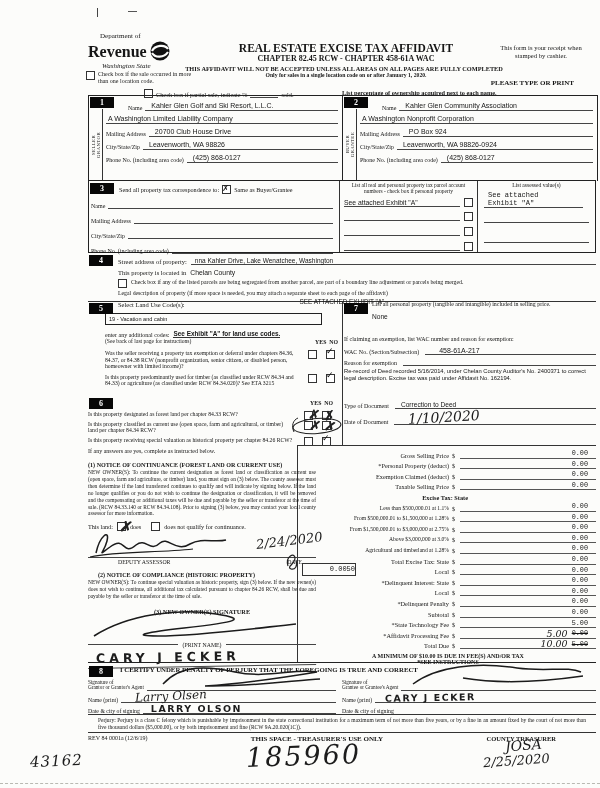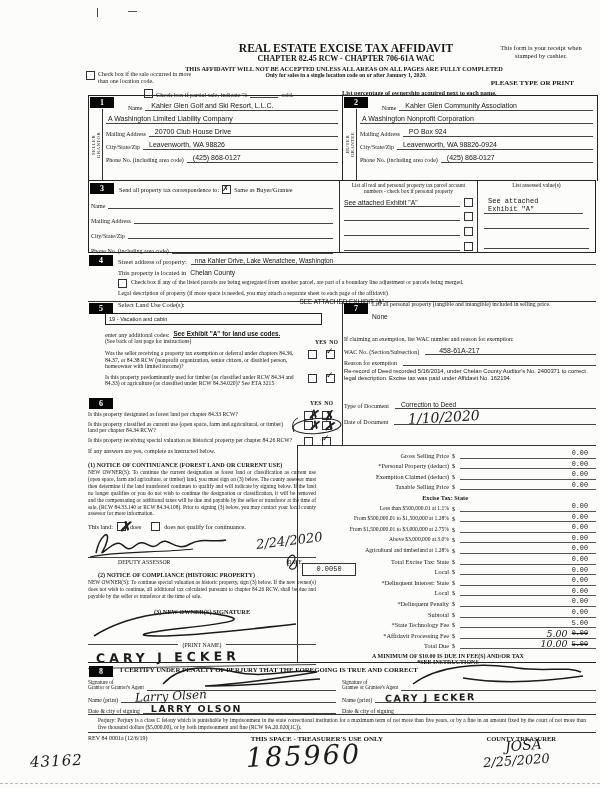--- a/index.html
+++ b/index.html
@@ -23,40 +23,51 @@
 .pr .lab{white-space:nowrap;padding-right:3px}
 .pr .val{flex:1;border-bottom:1px solid #444;font-family:"Liberation Sans",sans-serif;font-size:7px;line-height:8.5px;padding-left:6px;white-space:nowrap}
 .q{position:relative;font-size:5.7px;line-height:6.6px}
 .ans{position:absolute;right:5px;top:0;display:flex;gap:9px}
 .fr{height:10.6px;display:flex;align-items:flex-end;font-size:6.3px;line-height:7px;position:relative}
 .fr .flab{flex:1;text-align:right;padding-right:3px;white-space:nowrap}
 .fr .cur{width:8px}
 .fr .vc{width:128px;border-bottom:1px solid #555;display:flex;justify-content:flex-end;align-items:flex-end;gap:4px;padding-right:8px}
 .fr .v{font-family:Liberation Mono, monospace;font-size:6.8px;line-height:7.5px}
 .strike{text-decoration:line-through}
-.ratebox{position:absolute;left:2px;top:-2px;width:52px;height:11px;border:1px solid #333;font-family:"Liberation Mono",monospace;font-size:7px;text-align:center;line-height:11px}
+.ratebox{position:absolute;left:2px;top:-2px;width:52px;height:11px;border:1px solid #333;font-family:"Liberation Mono",monospace;font-size:7px;text-align:right;line-height:11px}
 .just{text-align:justify}
 .s8row{display:flex;align-items:flex-end;height:13px;font-size:5.8px;position:relative}
 .s8row .lab{white-space:nowrap;padding-right:3px}
 .s8row .line{flex:1;border-bottom:1px solid #444;position:relative;height:100%}
 svg.sig{position:absolute;pointer-events:none}
 </style>
 </head>
 <body>
 
 <div class="page">
 
   <div class="abs" style="left:97px;top:8px;width:1px;height:9px;background:#444"></div>
   <div class="abs" style="left:128px;top:11px;width:9px;height:1px;background:#555"></div>
   <div class="abs" style="left:0;bottom:4px;width:600px;border-top:1px dashed #b9b9b2"></div>
 
   <div class="abs" style="left:86px;top:28px;width:512px;height:67px">
+    <div class="abs" style="left:2px;top:4px;width:130px">
+      <div style="font-size:7px;padding-left:12px">Department of</div>
+      <div style="display:flex;align-items:center">
+        <span class="b" style="font-size:16px;line-height:15px">Revenue</span>
+        <svg width="22" height="22" viewBox="0 0 22 22" style="margin-left:2px">
+          <circle cx="11" cy="11" r="9.5" fill="#111"></circle>
+          <path d="M3 11 C6 5, 16 4, 19 9 M19 12 C15 18, 6 18, 3 13" stroke="#fcfcfa" stroke-width="2.2" fill="none"></path>
+        </svg>
+      </div>
+      <div style="font-size:7px;font-style:italic;padding-left:14px">Washington State</div>
+    </div>
     <div class="abs" style="left:112px;top:14px;width:296px;text-align:center">
       <div class="b" style="font-size:11.5px">REAL ESTATE EXCISE TAX AFFIDAVIT</div>
-      <div class="b" style="font-size:8px">CHAPTER 82.45 RCW - CHAPTER 706-61A WAC</div>
+      <div class="b" style="font-size:8px">CHAPTER 82.45 RCW - CHAPTER 458-61A WAC</div>
     </div>
     <div class="abs b" style="left:28px;top:37px;width:460px;text-align:center;font-size:6.3px">THIS AFFIDAVIT WILL NOT BE ACCEPTED UNLESS ALL AREAS ON ALL PAGES ARE FULLY COMPLETED</div>
     <div class="abs b" style="left:112px;top:44px;width:296px;text-align:center;font-size:5.7px">Only for sales in a single location code on or after January 1, 2020.</div>
     <div class="abs" style="right:6px;top:16px;width:102px;text-align:center;font-size:6.6px;line-height:8px">This form is your receipt when stamped by cashier.</div>
     <div class="abs b" style="right:24px;top:51px;font-size:7px">PLEASE TYPE OR PRINT</div>
     <div class="abs" style="left:0;top:43px;width:112px;display:flex;gap:3px">
       <span class="cb"></span>
       <span style="font-size:6px;line-height:7px">Check box if the sale occurred in more than one location code.</span>
     </div>
     <div class="abs" style="left:58px;top:61px;font-size:6.3px;display:flex;align-items:flex-end;gap:3px">
@@ -162,21 +173,21 @@
           <span class="fl" style="flex:1"></span>
           <span class="cb"></span>
         </div>
       <div style="display:flex;align-items:flex-end;gap:4px;height:15px">
           <span class="fl" style="flex:1"></span>
           <span class="cb"></span>
         </div>
     </div>
     <div style="position:relative;flex:1;border-left:1px solid #333;padding:1px 6px;box-sizing:border-box">
       <div style="font-size:5.6px;text-align:center">List assessed value(s)</div>
-      <div class="mono" style="font-size:7px;margin-top:9px;padding-left:4px">See attached</div>
+      <div class="mono" style="font-size:7px;margin-top:3px;padding-left:4px">See attached</div>
       <div class="mono" style="font-size:7px;padding-left:4px;border-bottom:1px solid #444;width:90%">Exhibit "A"</div>
       <div class="fl" style="width:100%;height:14px"></div>
       <div class="fl" style="width:100%;height:15px"></div>
     </div>
   </div>
 
   <div class="abs" style="left:88px;top:253px;width:508px;height:48px;border-bottom:1px solid #333">
     <div class="nb" style="left:1px;top:2px">4</div>
     <div style="margin-left:30px;display:flex;align-items:flex-end;font-size:6.5px;height:12px">
       <span style="padding-right:4px;white-space:nowrap">Street address of property:</span>

